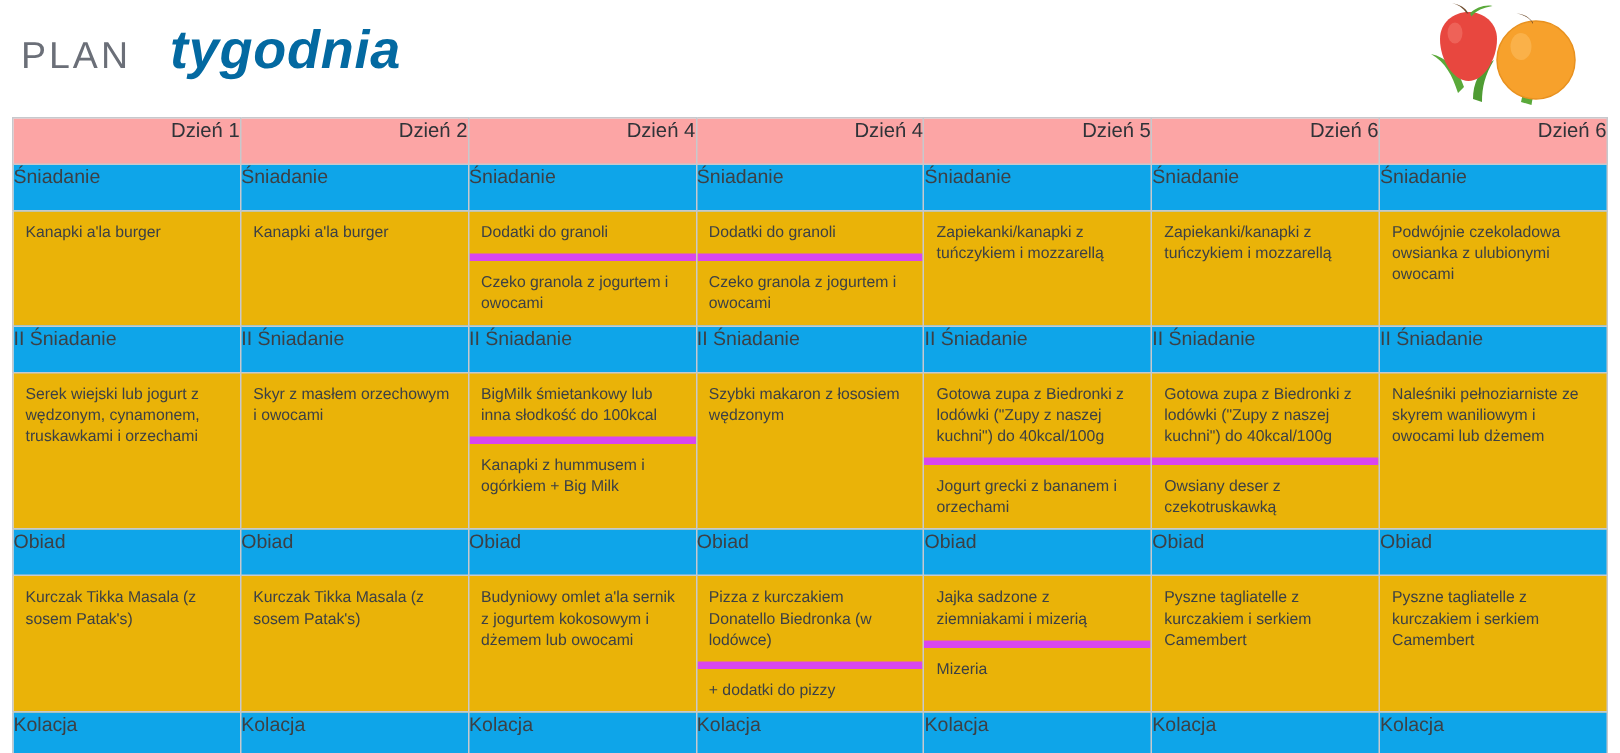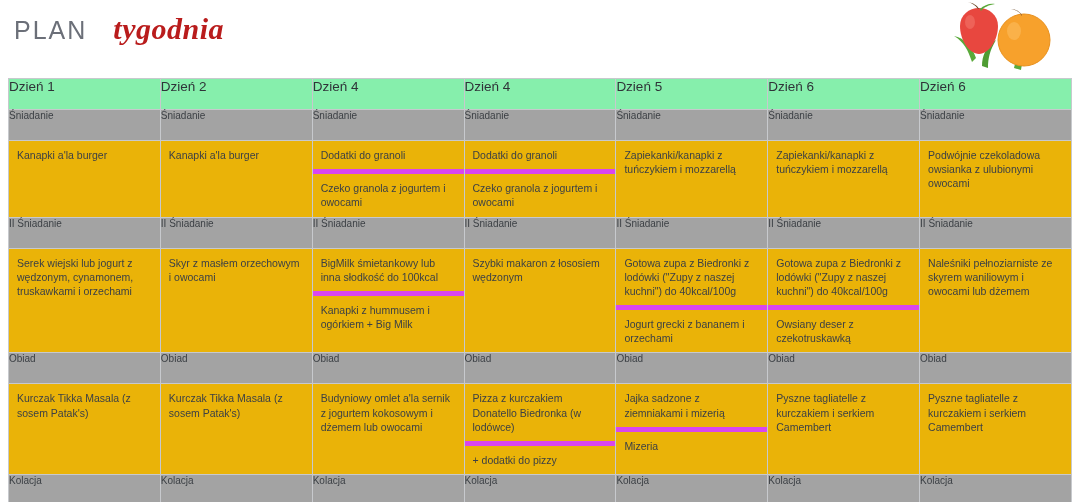--- a/index.html
+++ b/index.html
@@ -35,24 +35,24 @@
     gap: 26px;
   }
   .logo-plan {
     font-family: "Liberation Sans", sans-serif;
     font-size: 25px;
     letter-spacing: 2px;
     color: #6b6f78;
     font-weight: 400;
   }
   .logo-tyg {
-    font-family: Liberation Serif, serif;
+    font-family: Liberation Sans, sans-serif;
     font-style: italic;
-    font-size: 30px;
-    color: #b91c1c;
+    font-size: 36px;
+    color: #0369a1;
     font-weight: 700;
     letter-spacing: 0.5px;
   }
 
   .fruit {
     position: absolute;
     right: 18px;
     top: 2px;
     width: 120px;
     height: 72px;
@@ -73,27 +73,27 @@
   table.plan th, table.plan td {
     border: 1px solid #c7c9cd;
     vertical-align: top;
     padding: 0;
   }
   th.day {
     height: 30px;
     font-size: 13.5px;
     font-weight: 400;
     color: #2f3338;
-    text-align: left;
-    background: #86efac;
+    text-align: right;
+    background: #fca5a5;
   }
   td.section-label {
-    background: #a3a3a3;
+    background: #0ea5e9;
     height: 30px;
-    font-size: 10px;
+    font-size: 13px;
     color: #3c4045;
     padding: 0 8px;
     vertical-align: middle;
     white-space: nowrap;
   }
   td.cell {
     background: #eab308;
     font-size: 10.5px;
     line-height: 1.35;
     color: #3c4045;

